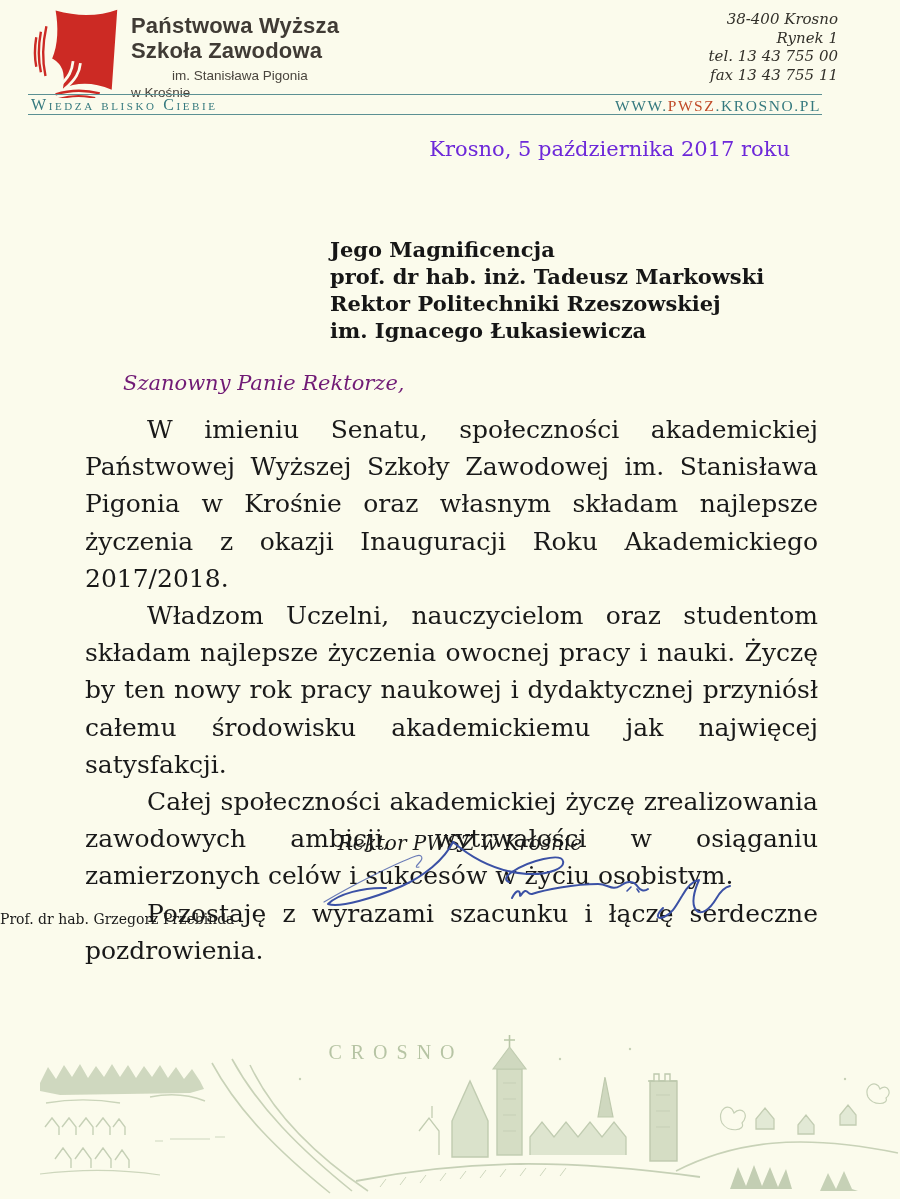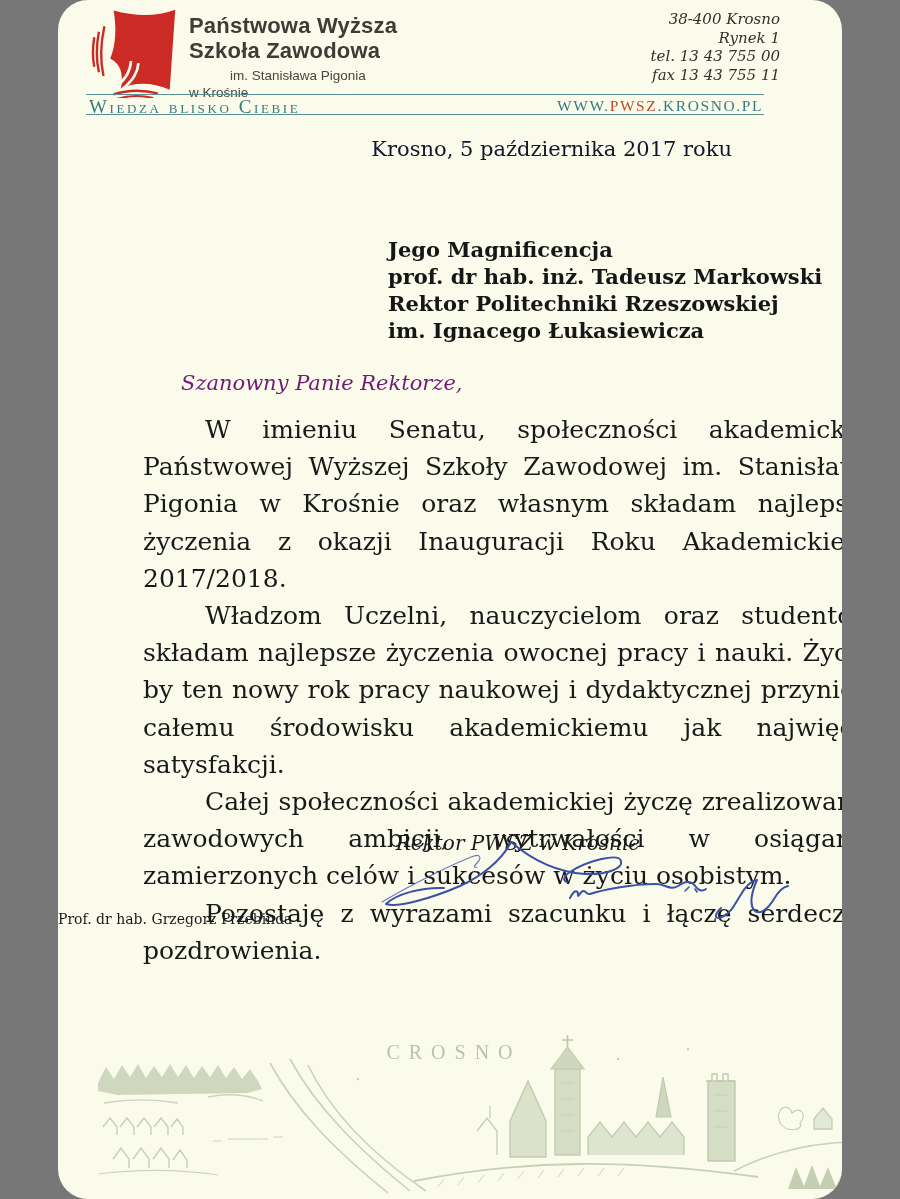--- a/index.html
+++ b/index.html
@@ -1,38 +1,38 @@
 <!DOCTYPE html>
 <html lang="pl"><head>
 <meta charset="utf-8">
 <style>
   html,body{margin:0;padding:0;background:#777;}
   .page{
-    position:relative; width:784px; height:1199px; margin:0 auto;
+    position:relative; width:900px; height:1199px; margin:0 auto;
     background:#fbfbec; overflow:hidden;
-    font-family:"DejaVu Serif", serif; color:#1c1c1c;border-radius:30px;
+    font-family:"DejaVu Serif", serif; color:#1c1c1c;
   }
   
   .logo{position:absolute; left:26px; top:6px; width:96px; height:92px;}
   .uni-name{position:absolute; left:131px; top:13px; font-family:"Liberation Sans", sans-serif;}
   .uni-name .big{font-size:22px; font-weight:bold; color:#403b35; line-height:25px; letter-spacing:.2px;}
   .uni-name .small{font-size:13.5px; color:#4a453e; line-height:16.5px;}
   .uni-name .small.first{margin-top:5px;padding-left:41px;}
   .contact{position:absolute; top:10px; right:62px; text-align:right;
     font-size:15px; line-height:18.5px; color:#32302a;font-style:italic;}
   .rule{position:absolute; left:28px; right:78px; height:0; border-top:1.5px solid #5b9093;}
   .rule.top{top:94px;} .rule.bottom{top:114px;}
   .tagline{position:absolute; left:31px; top:95.5px;
     font-family:"Liberation Serif", serif; font-variant:small-caps;
-    font-size:19px; letter-spacing:2.6px; color:#35797e;}
+    font-size:16px; letter-spacing:2.6px; color:#35797e;}
   .website{position:absolute; right:79px; top:96.5px;
     font-family:"Liberation Serif", serif; font-size:15.5px; letter-spacing:1.6px; color:#35797e;}
   .website .hl{color:#c04a27;margin-top:20px;}
   
-  .dateline{position:absolute; top:137px; right:110px; font-size:21px; color:#0f172a;}
+  .dateline{position:absolute; top:137px; right:110px; font-size:21px; color:#6d28d9;}
   .recipient{position:absolute; left:330px; top:236px; font-size:21px; font-weight:bold;
     line-height:27px; color:#161616;}
   .salutation{position:absolute; left:123px; top:371px; font-size:21px; font-style:italic; color:#701a75;}
   .body-text{position:absolute; left:85px; top:411px; width:733px;}
   .body-text p{margin:0; font-size:25px; line-height:37.2px; text-indent:62px;
     text-align:justify; color:#191919;}
   .sig-title{position:absolute; left:0; top:831px; width:900px; text-align:center;
     font-size:20px; font-style:italic; color:#1a1a1a;}
   .sig-title span{margin-left:20px;}
   .signature-svg{position:absolute; left:316px; top:838px;}

